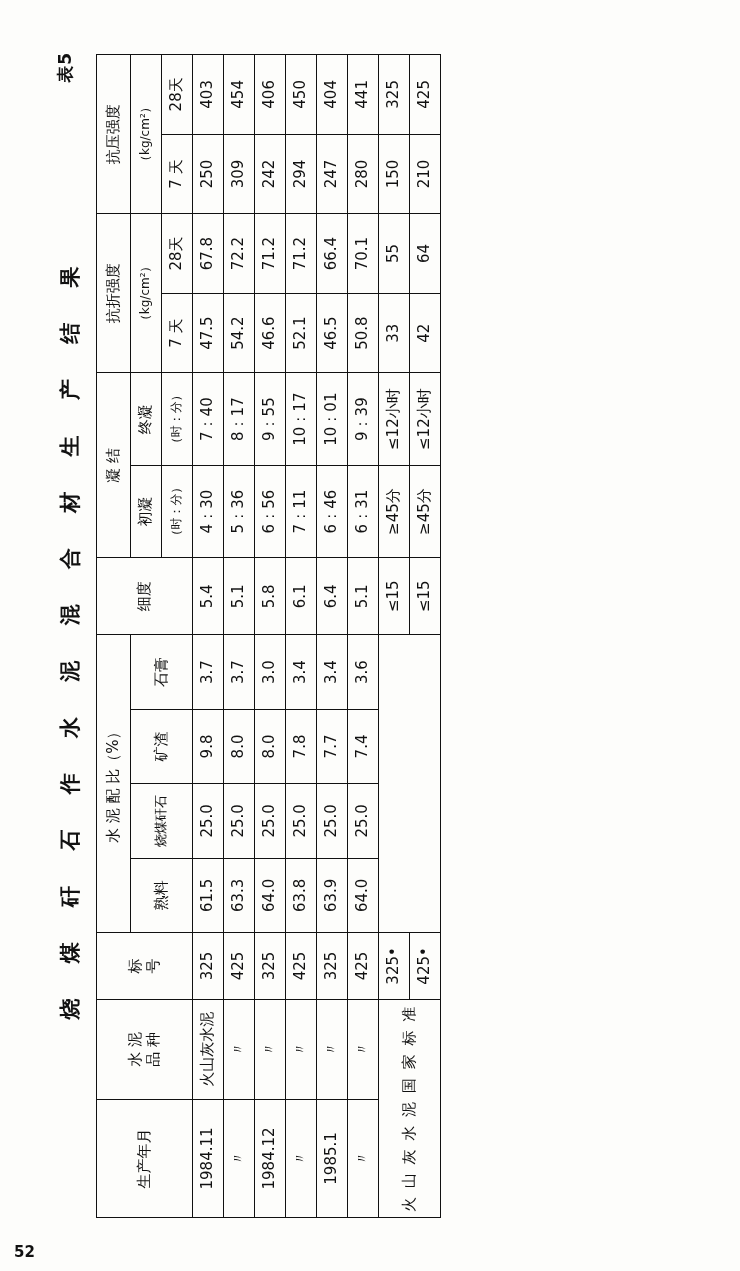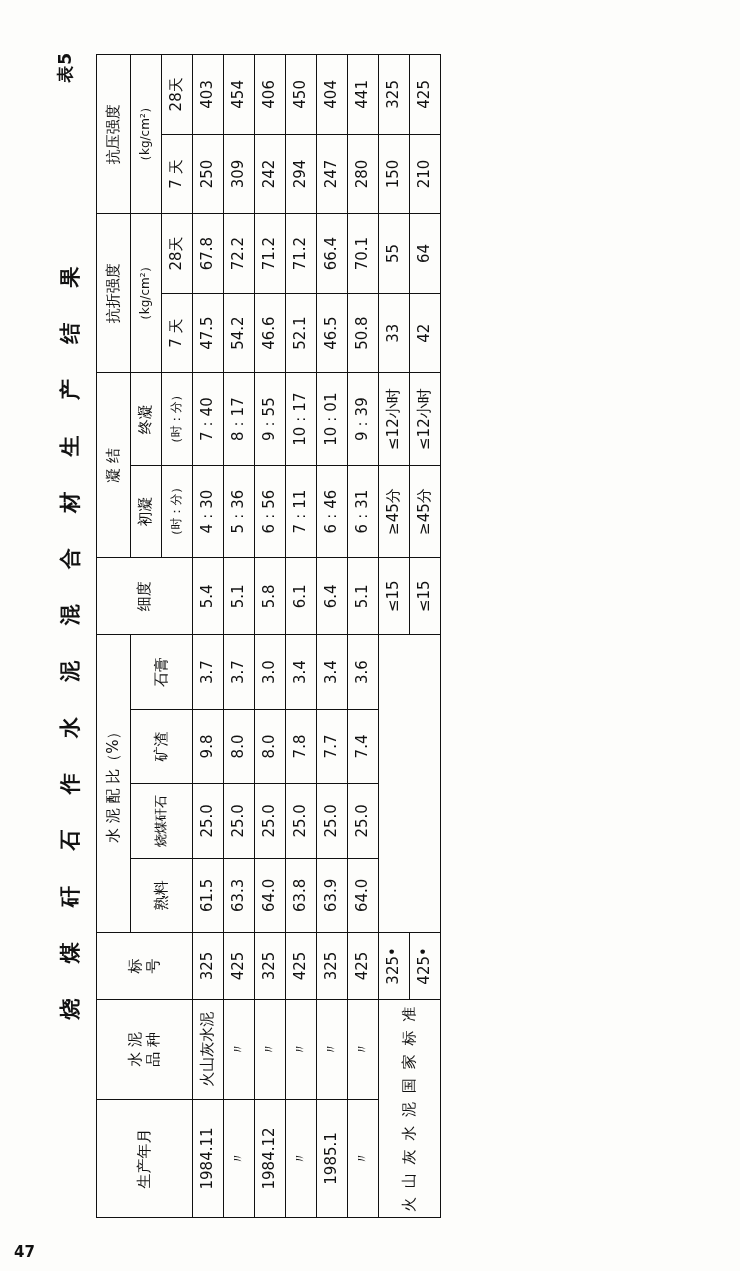--- a/index.html
+++ b/index.html
@@ -269,13 +269,13 @@
           <td>64</td>
           <td>210</td>
           <td>425</td>
         </tr>
       </tbody>
     </table>
 
   </div>
 </div>
 
-<div class="pagenum">47</div>
+<div class="pagenum">52</div>
 
 </body></html>

